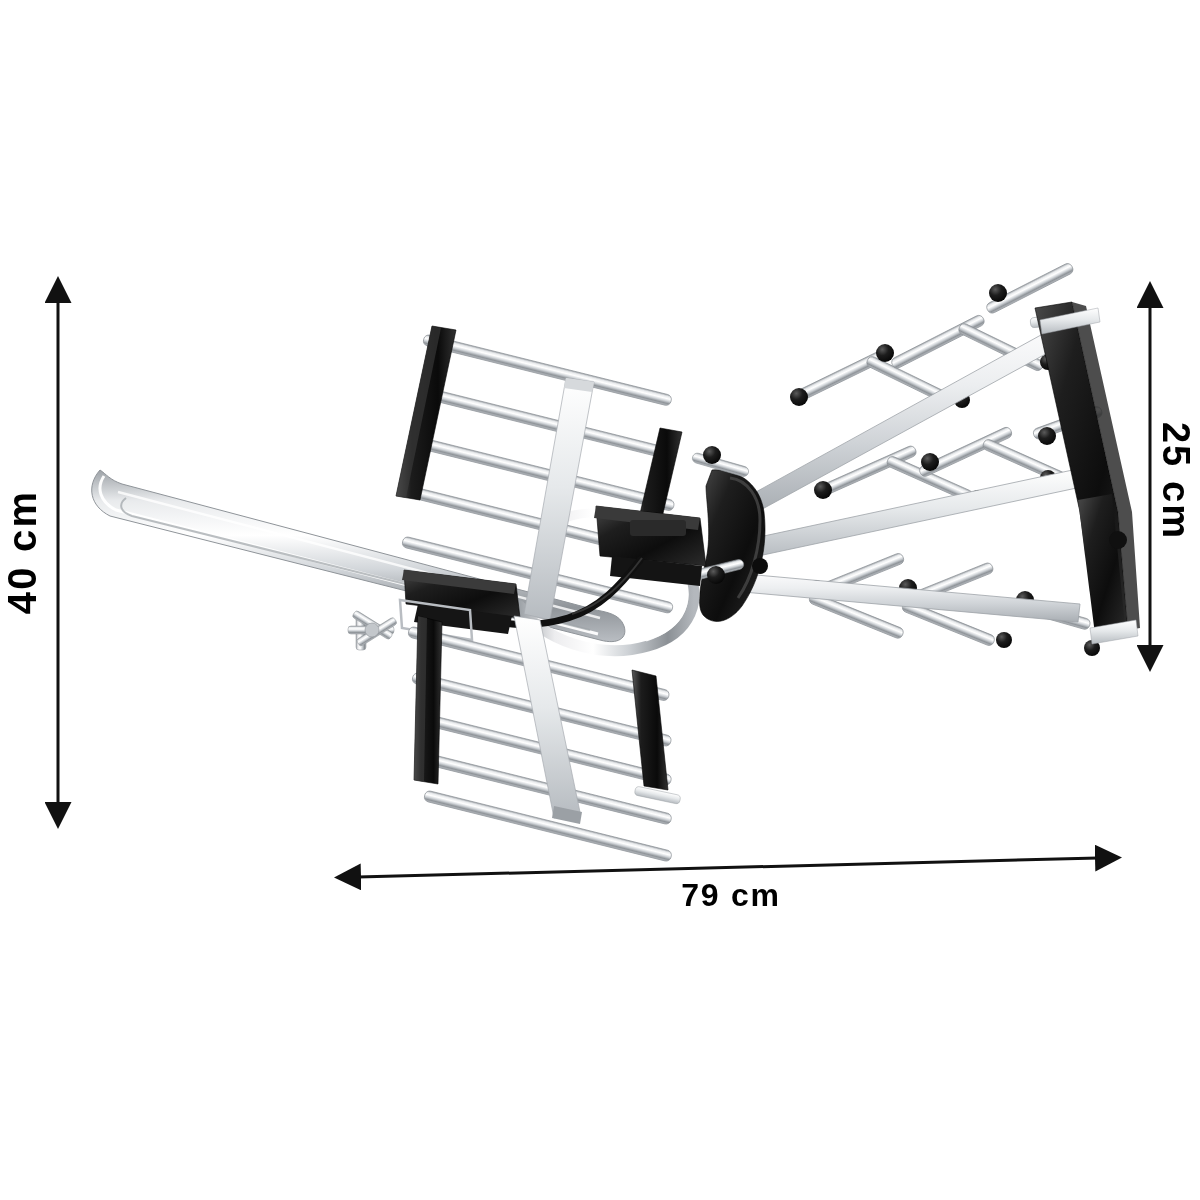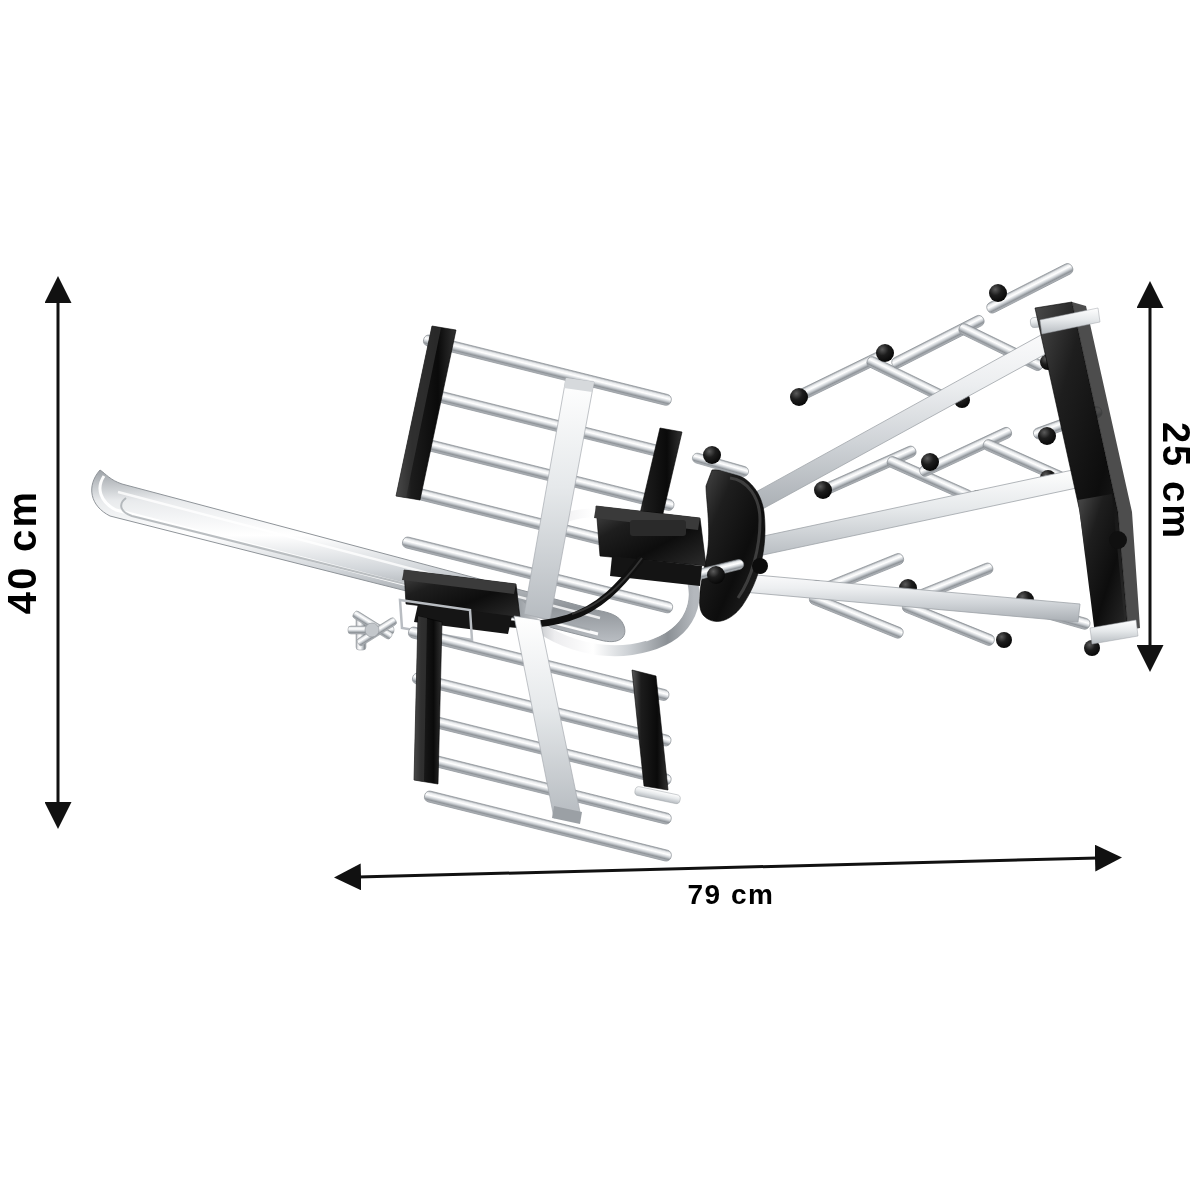--- a/index.html
+++ b/index.html
@@ -64,21 +64,21 @@
     left: 1176px;
     top: 481px;
     font-size: 38px;
     transform: translate(-50%, -50%) rotate(90deg);
     transform-origin: 50% 50%;
   }
 
   #label-width-bottom {
     left: 731px;
     top: 895px;
-    font-size: 28px;
+    font-size: 32px;
     transform: translate(-50%, -50%);
   }
 </style>
 </head>
 <body>
 
 <div id="stage">
 
   <div id="product-artwork">
     <svg width="1200" height="1200" viewBox="0 0 1200 1200" xmlns="http://www.w3.org/2000/svg">

